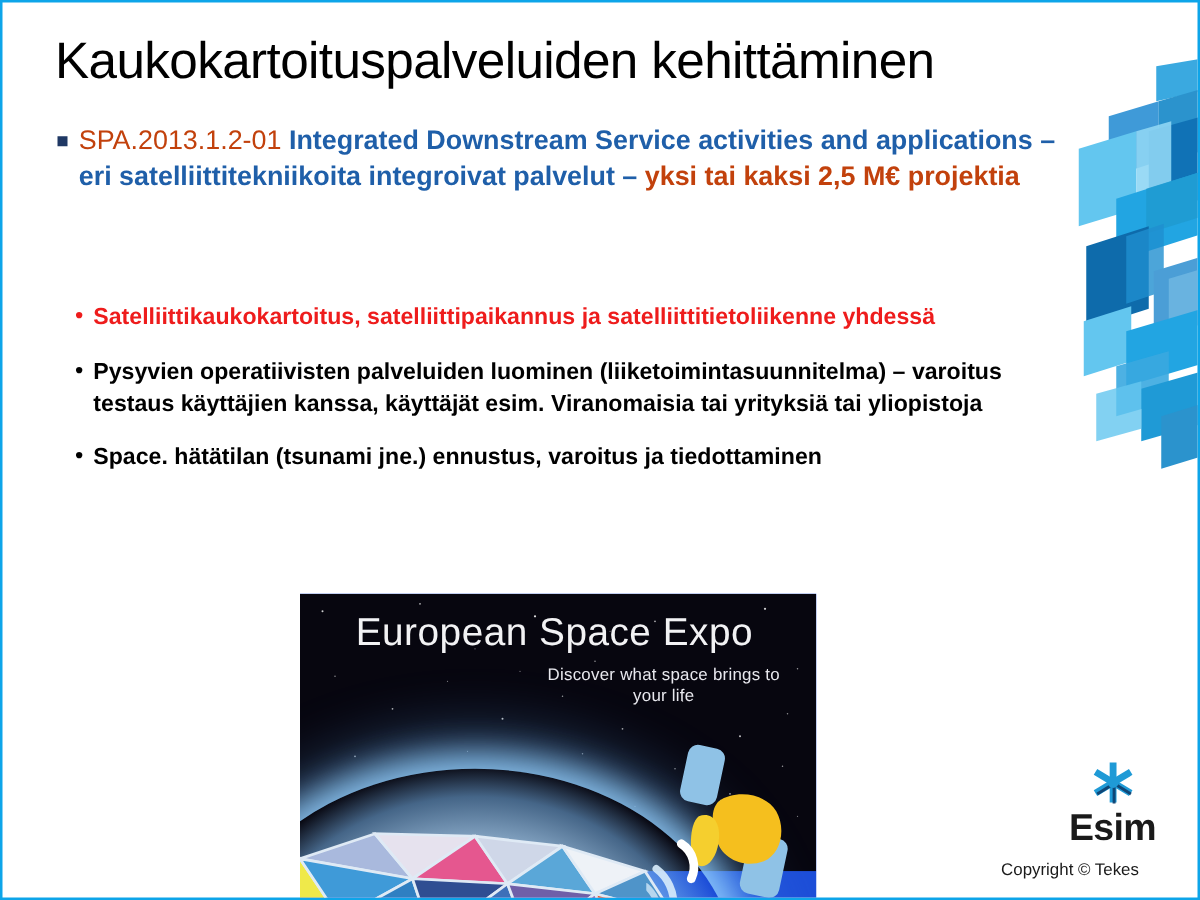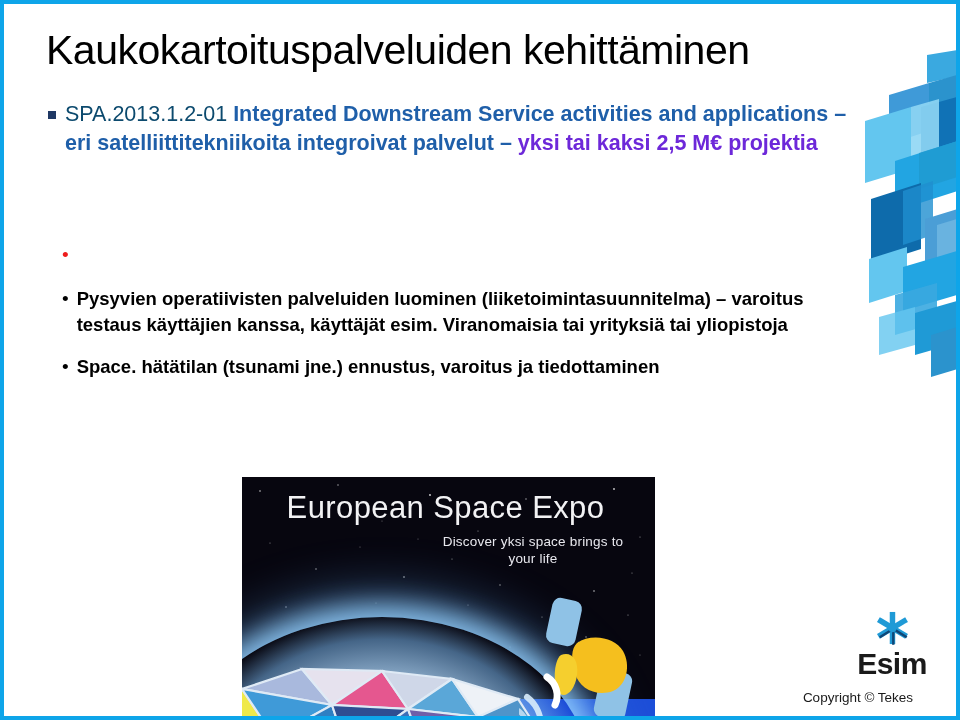--- a/index.html
+++ b/index.html
@@ -8,21 +8,21 @@
     background: #ffffff;
   }
   body {
     font-family: "Liberation Sans", sans-serif;
   }
   #slide {
     position: relative;
     width: 960px;
     height: 720px;
     background: #ffffff;
-    border: 4px solid #0ea5e9;
+    border: 2px solid #0ea5e9;
     box-sizing: border-box;
     overflow: hidden;
   }
 
   
   #title {
     position: absolute;
     left: 42px;
     top: 22px;
     width: 800px;
@@ -54,24 +54,24 @@
     flex: 0 0 auto;
   }
   .l1-text {
     font-size: 21.5px;
     line-height: 28.5px;
     font-weight: bold;
     color: #1f5fa9;
   }
   .l1-code {
     font-weight: normal;
-    color: #0c4a6e;
+    color: #c2410c;
   }
   .red {
-    color: #6d28d9;
+    color: #c2410c;
   }
 
   
   #l2-block {
     position: absolute;
     left: 58px;
     top: 238px;
     width: 800px;
   }
   .l2-row {
@@ -202,20 +202,21 @@
     <div class="l1-row">
       <span class="sq-bullet"></span>
       <span class="l1-text"><span class="l1-code">SPA.2013.1.2-01</span><span> Integrated Downstream Service activities and applications – eri satelliittitekniikoita integroivat palvelut – </span><span class="red">yksi tai kaksi 2,5 M€ projektia</span></span>
     </div>
   </div>
 
   <div id="l2-block">
 
     <div class="l2-row l2-red" style="width:800px">
       <span class="dot-bullet">•</span>
+      <span class="l2-text">Satelliittikaukokartoitus, satelliittipaikannus ja satelliittitietoliikenne yhdessä</span>
     </div>
 
     <div class="l2-row l2-blk" style="width:760px;margin-top:18px;">
       <span class="dot-bullet">•</span>
       <span class="l2-text">Pysyvien operatiivisten palveluiden luominen (liiketoimintasuunnitelma) –  varoitus testaus käyttäjien kanssa, käyttäjät esim. Viranomaisia tai yrityksiä tai yliopistoja</span>
     </div>
 
     <div class="l2-row l2-blk" style="width:800px;margin-top:16px;">
       <span class="dot-bullet">•</span>
       <span class="l2-text">Space. hätätilan (tsunami jne.) ennustus, varoitus ja tiedottaminen</span>
@@ -366,21 +367,21 @@
         <rect x="56" y="50" width="14" height="30" fill="#8fc2e6" transform="rotate(12 63 65)"></rect>
         <path d="M58 50 C72 40 96 44 104 58 C112 72 108 92 94 98 C78 104 60 96 56 80 C52 66 52 56 58 50 Z" fill="#f5bf1e"></path>
         <path d="M42 62 C52 58 60 66 58 82 C56 98 46 106 40 100 C34 94 34 68 42 62 Z" fill="#f5cf2e"></path>
         <path d="M28 84 a22 22 0 0 1 8 28" stroke="#ffffff" stroke-width="7" fill="none" stroke-linecap="round"></path>
         <path d="M8 104 a36 36 0 0 1 14 30" stroke="#d8ecfb" stroke-width="6" fill="none" stroke-linecap="round" opacity="0.9"></path>
         <path d="M0 118 a30 30 0 0 1 10 26" stroke="#cfe6f8" stroke-width="5" fill="none" stroke-linecap="round" opacity="0.8"></path>
       </g>
     </svg>
 
     <div id="expo-title">European Space Expo</div>
-    <div id="expo-sub">Discover yksi space brings to your life</div>
+    <div id="expo-sub">Discover what space brings to your life</div>
   </div>
 
   <div id="logo">
     <svg id="logo-mark" viewBox="0 0 60 46">
       <g>
         <g stroke="#1f9ad6" stroke-width="7" stroke-linecap="square">
           <line x1="30" y1="6" x2="30" y2="40"></line>
           <line x1="15" y1="14" x2="45" y2="32"></line>
           <line x1="45" y1="14" x2="15" y2="32"></line>
         </g>

